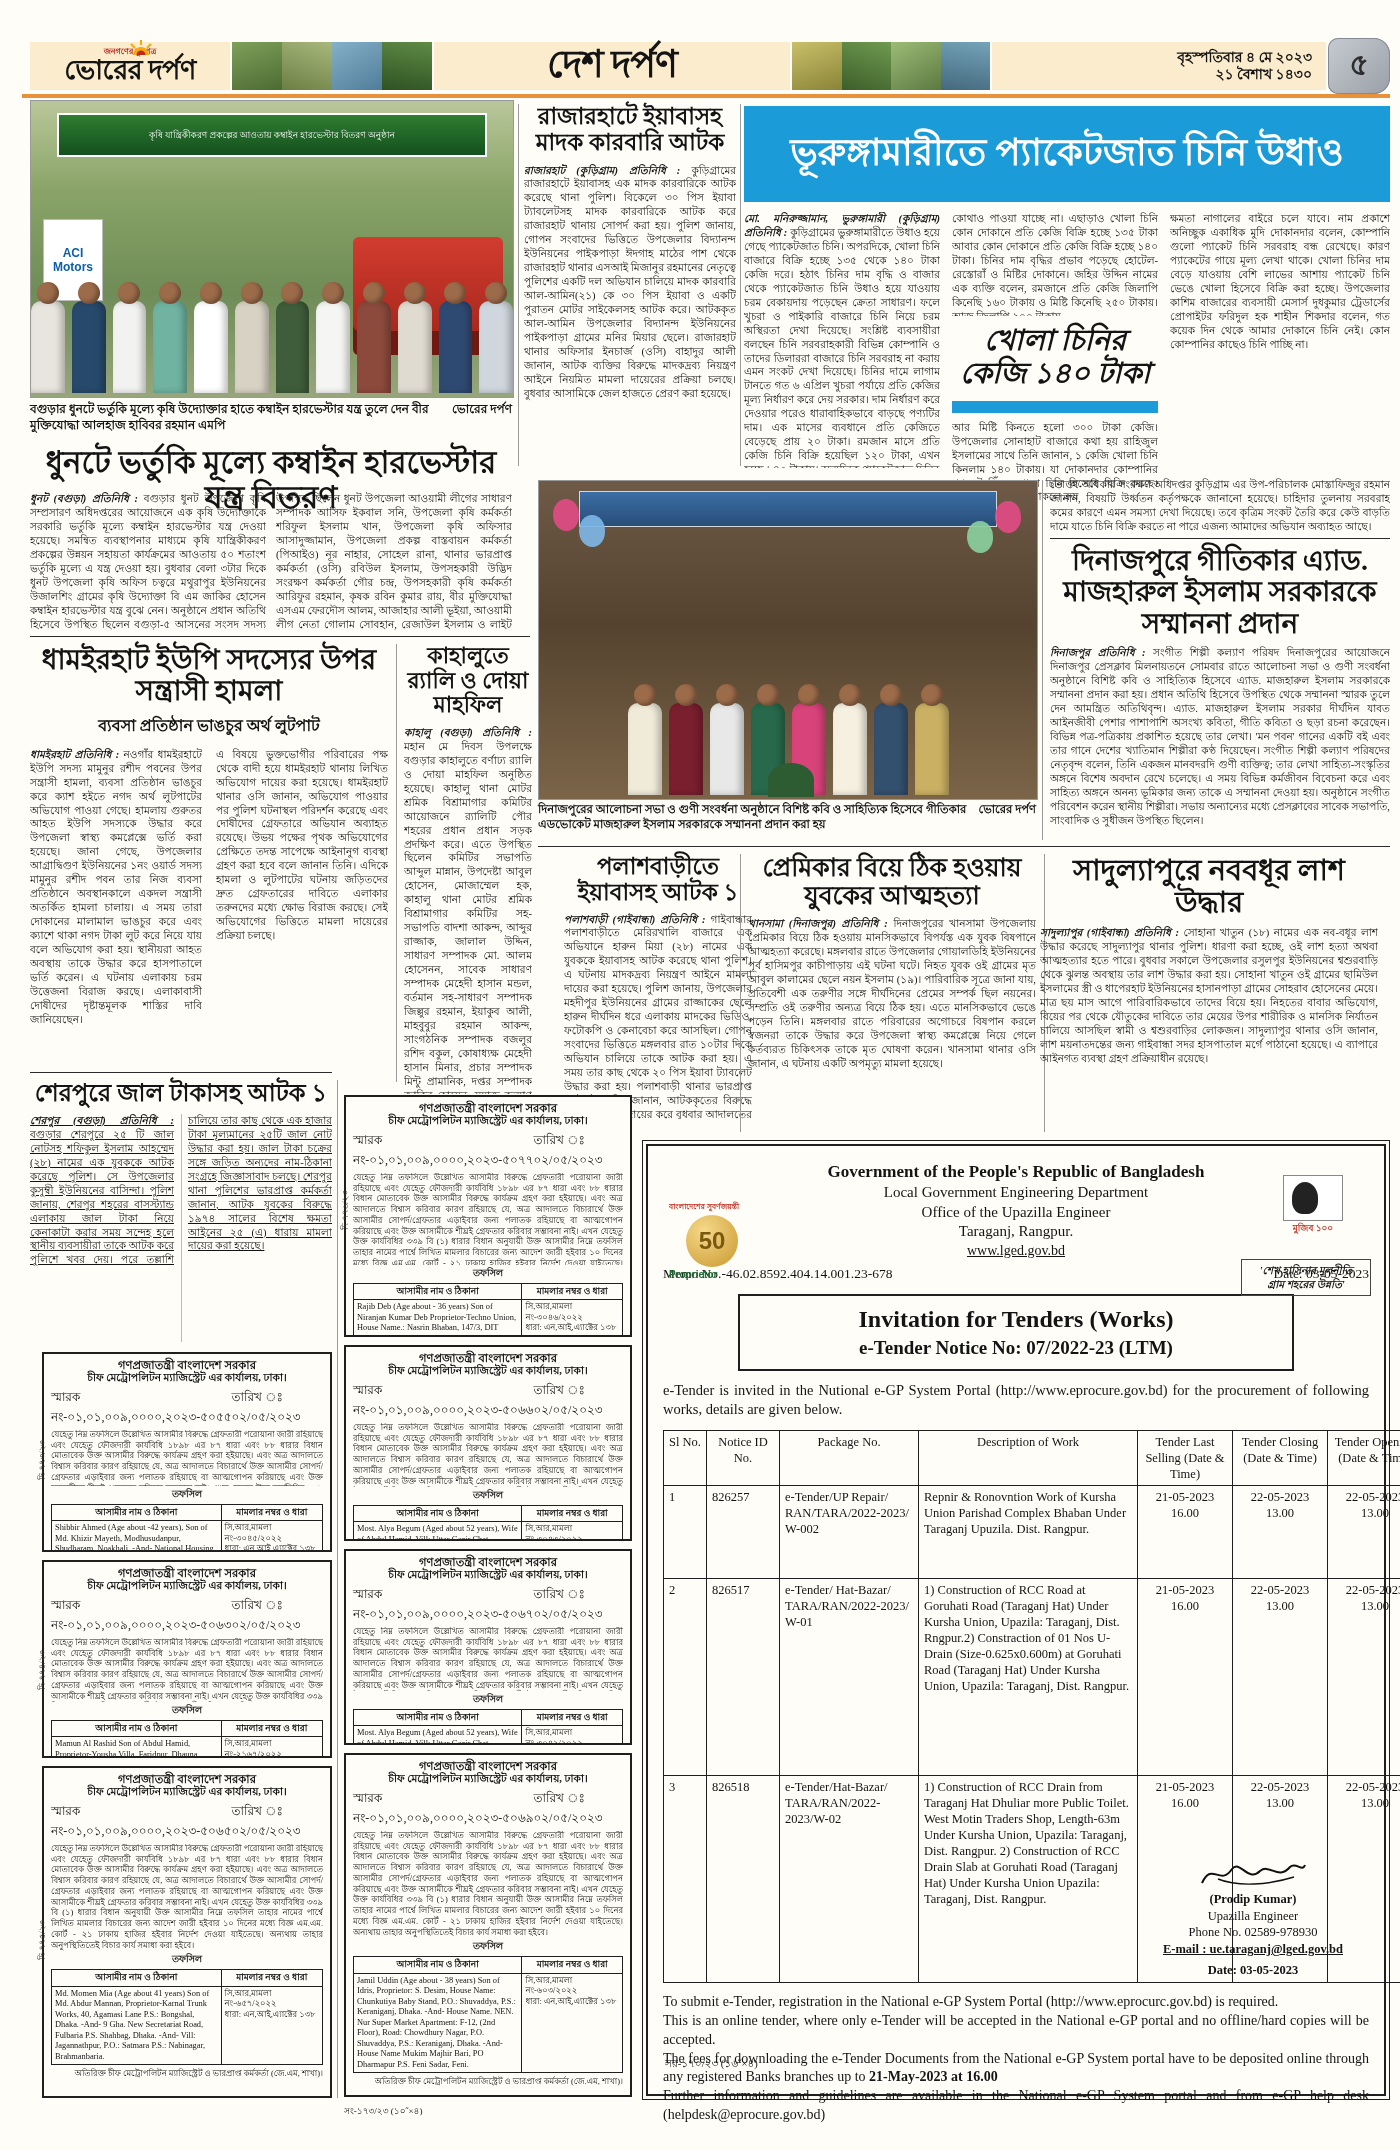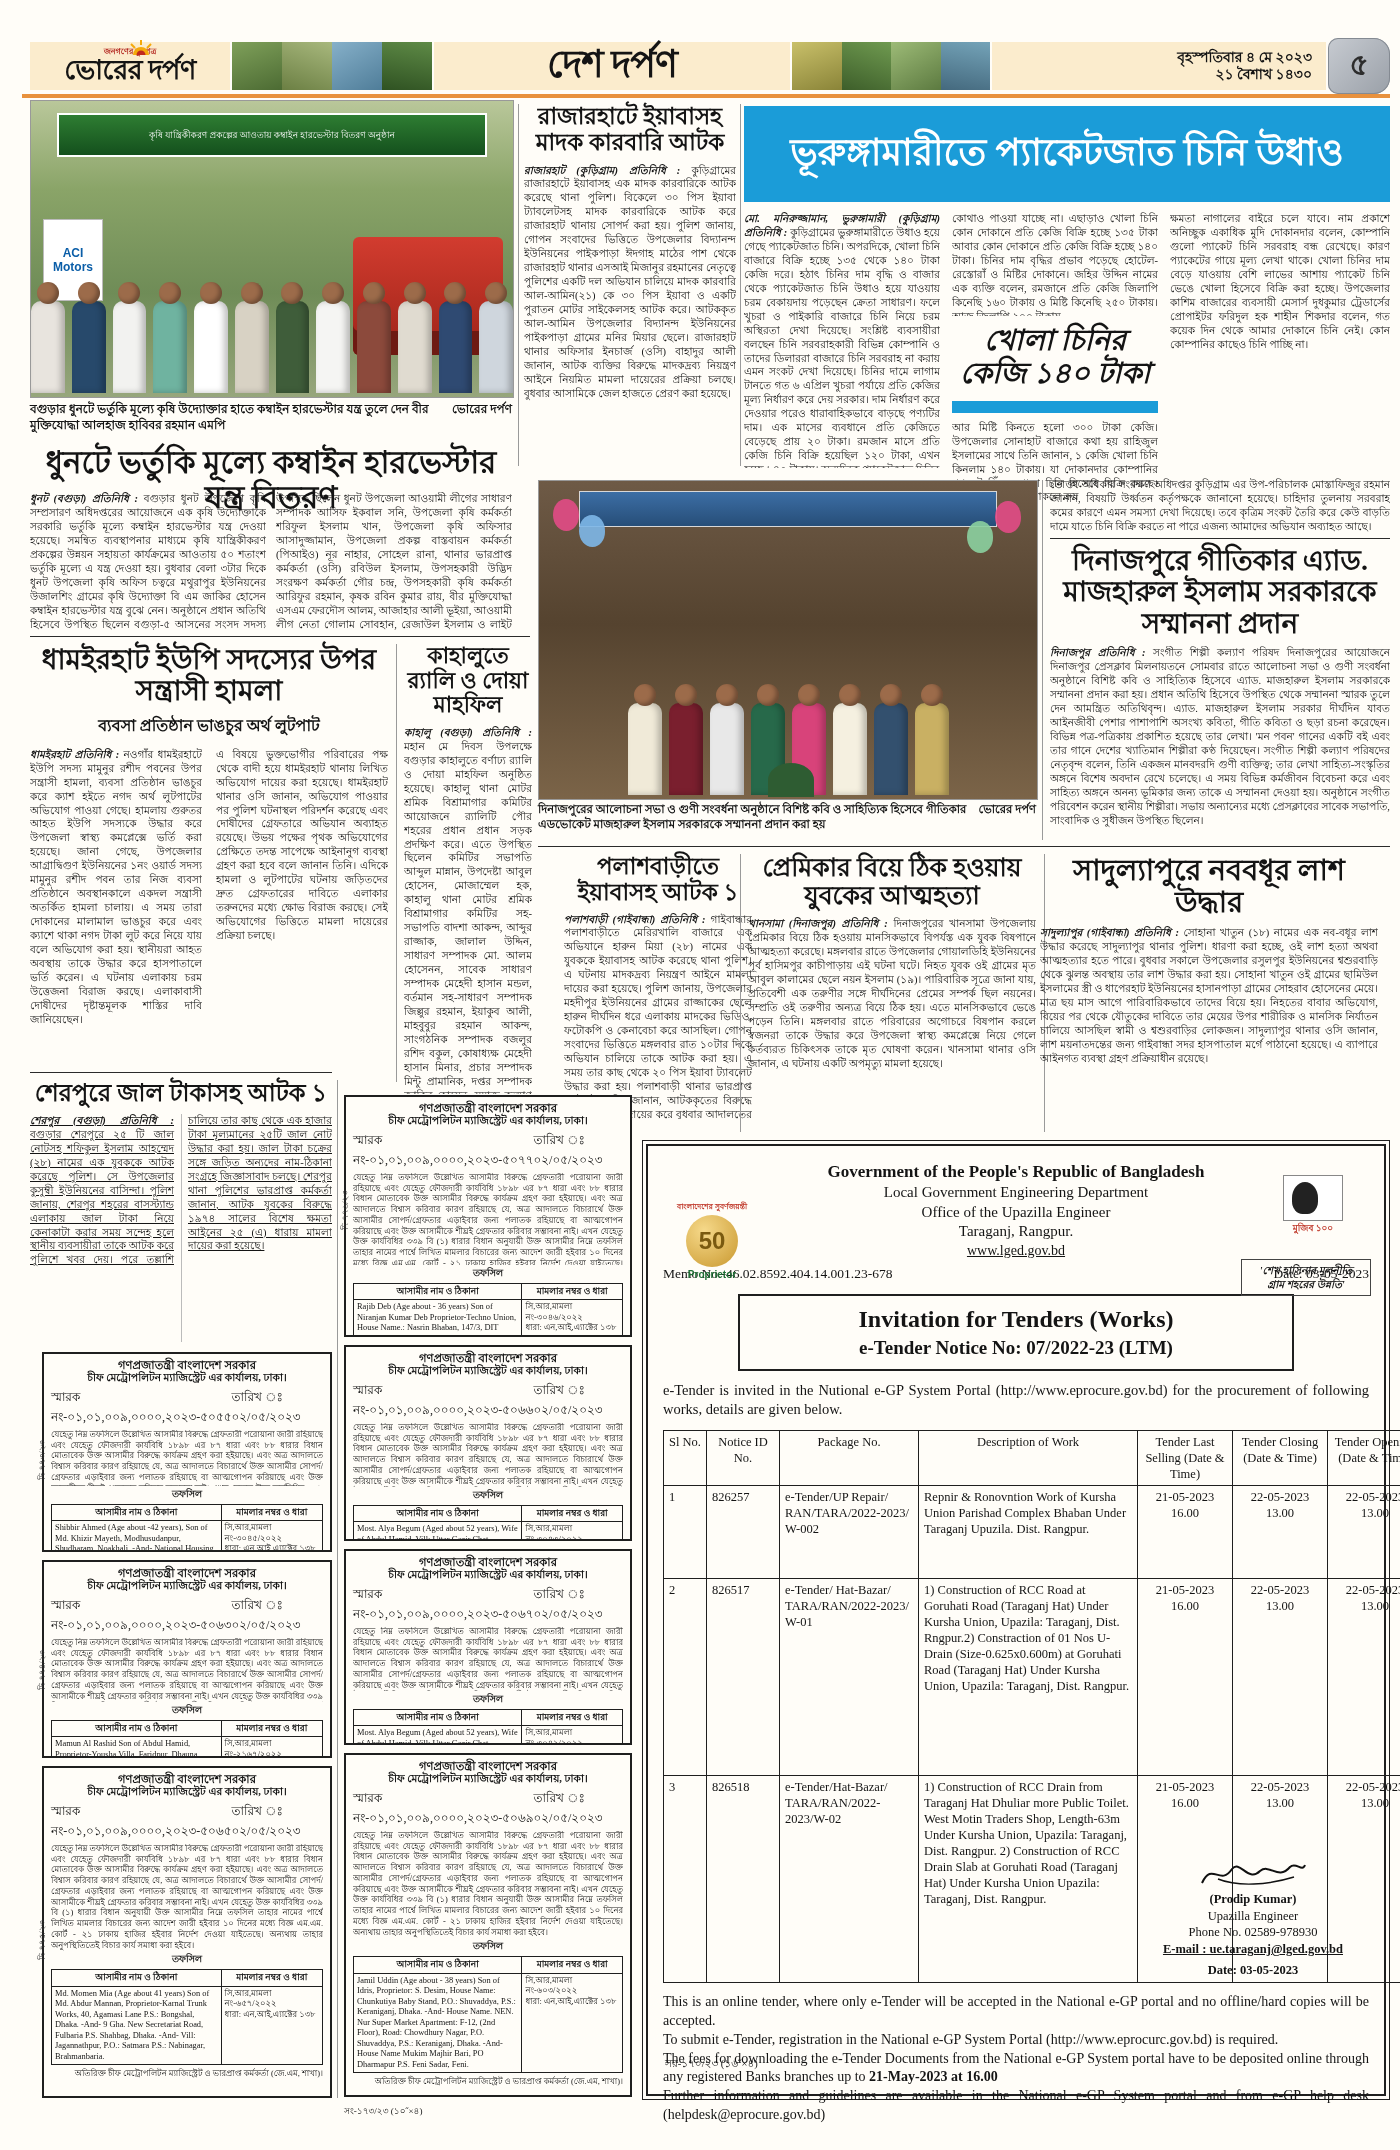--- a/index.html
+++ b/index.html
@@ -75,21 +75,21 @@
   .t-memo{display:flex;justify-content:space-between;font-size:13.5px;margin-top:6px;}
   .t-titlebox{border:2px solid #1f1f1f;width:540px;margin:12px auto 10px;text-align:center;padding:10px 6px;}
   .t-t1{font-size:24px;font-weight:bold;}
   .t-t2{font-size:19px;font-weight:bold;margin-top:4px;}
   .t-intro{font-size:14.5px;text-align:justify;line-height:1.35;margin:4px 0 10px;}
   .ttable{width:100%;border-collapse:collapse;font-size:12.5px;table-layout:fixed;}
   .ttable th,.ttable td{border:1px solid #1f1f1f;padding:3px 5px;vertical-align:top;line-height:1.28;}
   .ttable th{font-weight:normal;text-align:center;}
   .t-notes{font-size:14px;line-height:1.35;margin-top:10px;text-align:justify;}
   .t-sign{position:absolute;right:46px;bottom:120px;text-align:center;font-size:12.5px;line-height:1.35;}
-  .logo50{position:absolute;left:26px;top:60px;width:86px;text-align:center;font-family:"Liberation Sans",sans-serif;}
+  .logo50{position:absolute;left:26px;top:60px;width:86px;font-family:"Liberation Sans",sans-serif;}
   .logo50 .l1{font-size:7.5px;color:#c0392b;font-weight:bold;}
   .logo50 .l2{width:52px;height:52px;margin:2px auto;border-radius:50%;background:radial-gradient(circle at 35% 30%,#f6d98a,#c9982f);
               display:flex;align-items:center;justify-content:center;font-size:24px;font-weight:bold;color:#7a5a10;}
   .logo50 .l3{font-size:10px;color:#1d6e34;font-weight:bold;}
   .mujib{position:absolute;right:30px;top:34px;width:92px;text-align:center;}
   .mujib .face{width:58px;height:44px;margin:0 auto;background:#fff;border:1px solid #888;position:relative;}
   .mujib .face::before{content:"";position:absolute;left:8px;top:6px;width:26px;height:32px;border-radius:50% 50% 40% 40%;background:#222;}
   .mujib .m100{font-size:9px;font-weight:bold;color:#c0392b;font-family:Liberation Serif, serif;}
   .slogan{position:absolute;right:18px;top:118px;width:118px;border:1px solid #444;padding:4px 5px;
           font-size:10.5px;font-weight:bold;font-style:italic;text-align:center;line-height:1.3;}
@@ -545,22 +545,22 @@
 16.00</td>
         <td class="pre" style="text-align:center;">22-05-2023
 13.00</td>
         <td class="pre" style="text-align:center;">22-05-2023
 13.00</td>
       </tr>
       </tbody>
     </table>
 
     <div class="t-notes">
+      <div>To submit e-Tender, registration in the National e-GP System Portal (http://www.eprocurc.gov.bd) is required.</div>
       <div>This is an online tender, where only e-Tender will be accepted in the National e-GP portal and no offline/hard copies will be accepted.</div>
-      <div>To submit e-Tender, registration in the National e-GP System Portal (http://www.eprocurc.gov.bd) is required.</div>
       <div><span>The fees for downloading the e-Tender Documents from the National e-GP System portal have to be deposited online through any registered Banks branches up to </span><b>21-May-2023 at 16.00</b></div>
       <div>Further information and guidelines are available in the National e-GP System portal and from e-GP help desk (helpdesk@eprocure.gov.bd)</div>
     </div>
 
     <div class="t-sign">
       <svg class="scribble" width="110" height="34" viewBox="0 0 110 34">
         <path d="M4,26 C14,4 22,30 34,12 C42,2 50,26 62,14 C72,6 80,24 92,10 C98,4 104,16 107,8" fill="none" stroke="#111" stroke-width="2"></path>
         <path d="M20,22 C40,30 70,28 96,20" fill="none" stroke="#111" stroke-width="1.4"></path>
       </svg>
       <div style="font-weight:bold;">(Prodip Kumar)</div>

